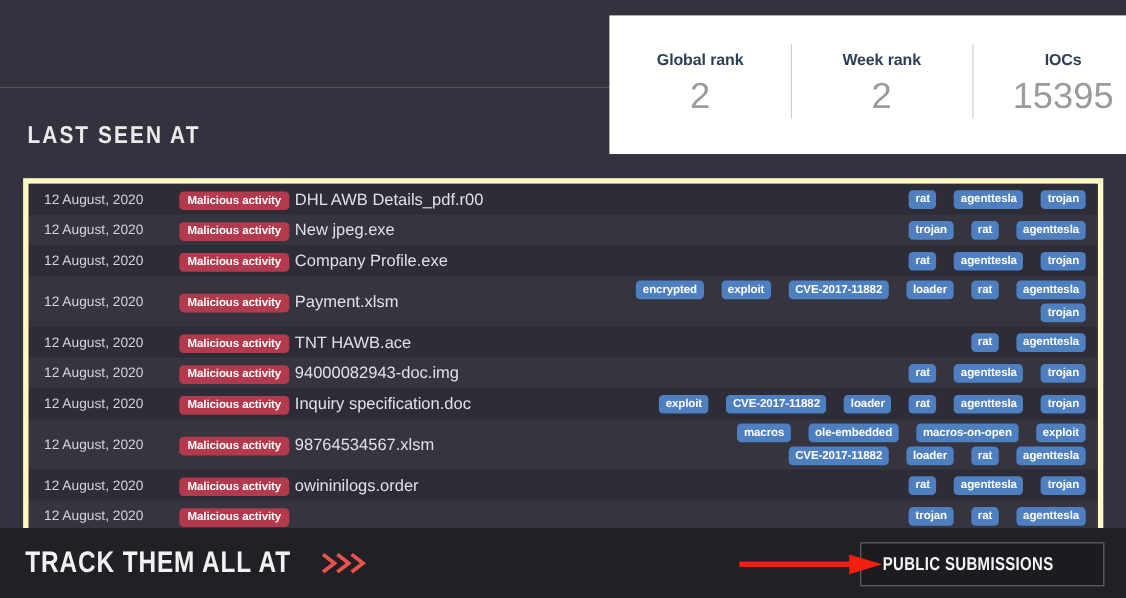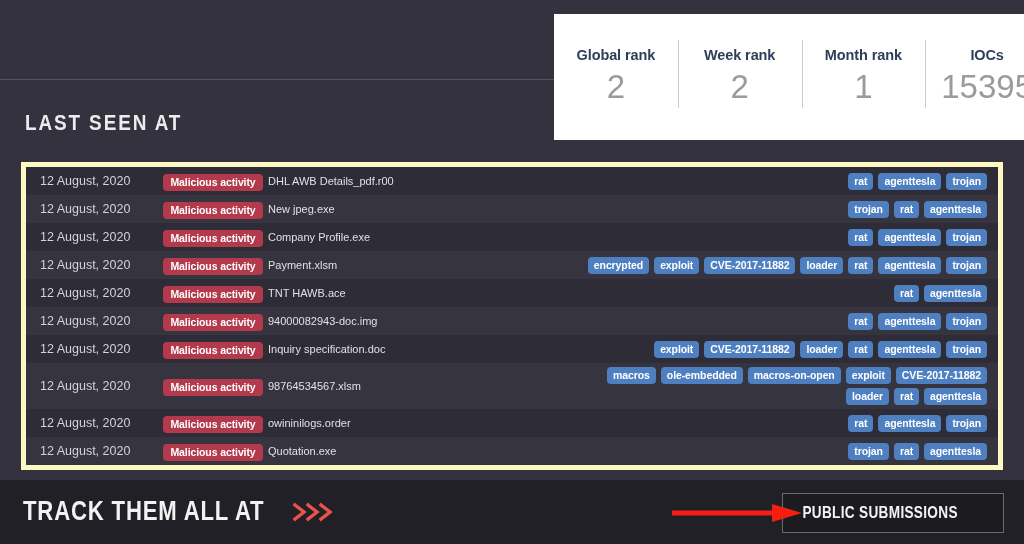--- a/index.html
+++ b/index.html
@@ -128,32 +128,32 @@
     color: #ffffff;
     font-size: 10.5px;
     font-weight: bold;
     padding: 2px 7px 3px;
     border-radius: 4px;
     white-space: nowrap;
     letter-spacing: -0.1px;
   }
   .cell-file {
     flex: 0 0 300px;
-    font-size: 11px;
+    font-size: 15px;
     color: #e0e0e5;
     white-space: nowrap;
     overflow: hidden;
   }
   .cell-tags {
     flex: 1 1 auto;
     display: flex;
     flex-wrap: wrap;
     justify-content: flex-end;
     align-content: center;
-    gap: 4px 5px;
+    gap: 4px 16px;
   }
   .tag {
     display: inline-block;
     background: #4e7fc1;
     color: #ffffff;
     font-size: 10.5px;
     font-weight: bold;
     padding: 2px 6px 3px;
     border-radius: 4px;
     white-space: nowrap;
@@ -236,24 +236,20 @@
 <div id="stats-card">
     <div class="stat-cell">
       <div class="stat-label">Global rank</div>
       <div class="stat-value">2</div>
     </div>
     <div class="stat-cell">
       <div class="stat-label">Week rank</div>
       <div class="stat-value">2</div>
     </div>
     <div class="stat-cell">
-      <div class="stat-label">Month rank</div>
-      <div class="stat-value">1</div>
-    </div>
-    <div class="stat-cell">
       <div class="stat-label">IOCs</div>
       <div class="stat-value">15395</div>
     </div>
   </div>
 
 <div id="section-heading">LAST SEEN AT</div>
 
 <div id="sightings-table">
     <div class="row">
       <div class="cell-date">12 August, 2020</div>
@@ -352,21 +348,20 @@
       <div class="cell-file">owininilogs.order</div>
       <div class="cell-tags">
         <span class="tag">rat</span>
         <span class="tag">agenttesla</span>
         <span class="tag">trojan</span>
       </div>
     </div>
     <div class="row alt">
       <div class="cell-date">12 August, 2020</div>
       <div class="cell-verdict"><span class="verdict-badge">Malicious activity</span></div>
-      <div class="cell-file">Quotation.exe</div>
       <div class="cell-tags">
         <span class="tag">trojan</span>
         <span class="tag">rat</span>
         <span class="tag">agenttesla</span>
       </div>
     </div>
   </div>
 
 <div id="footer">
   <div id="track-line">

